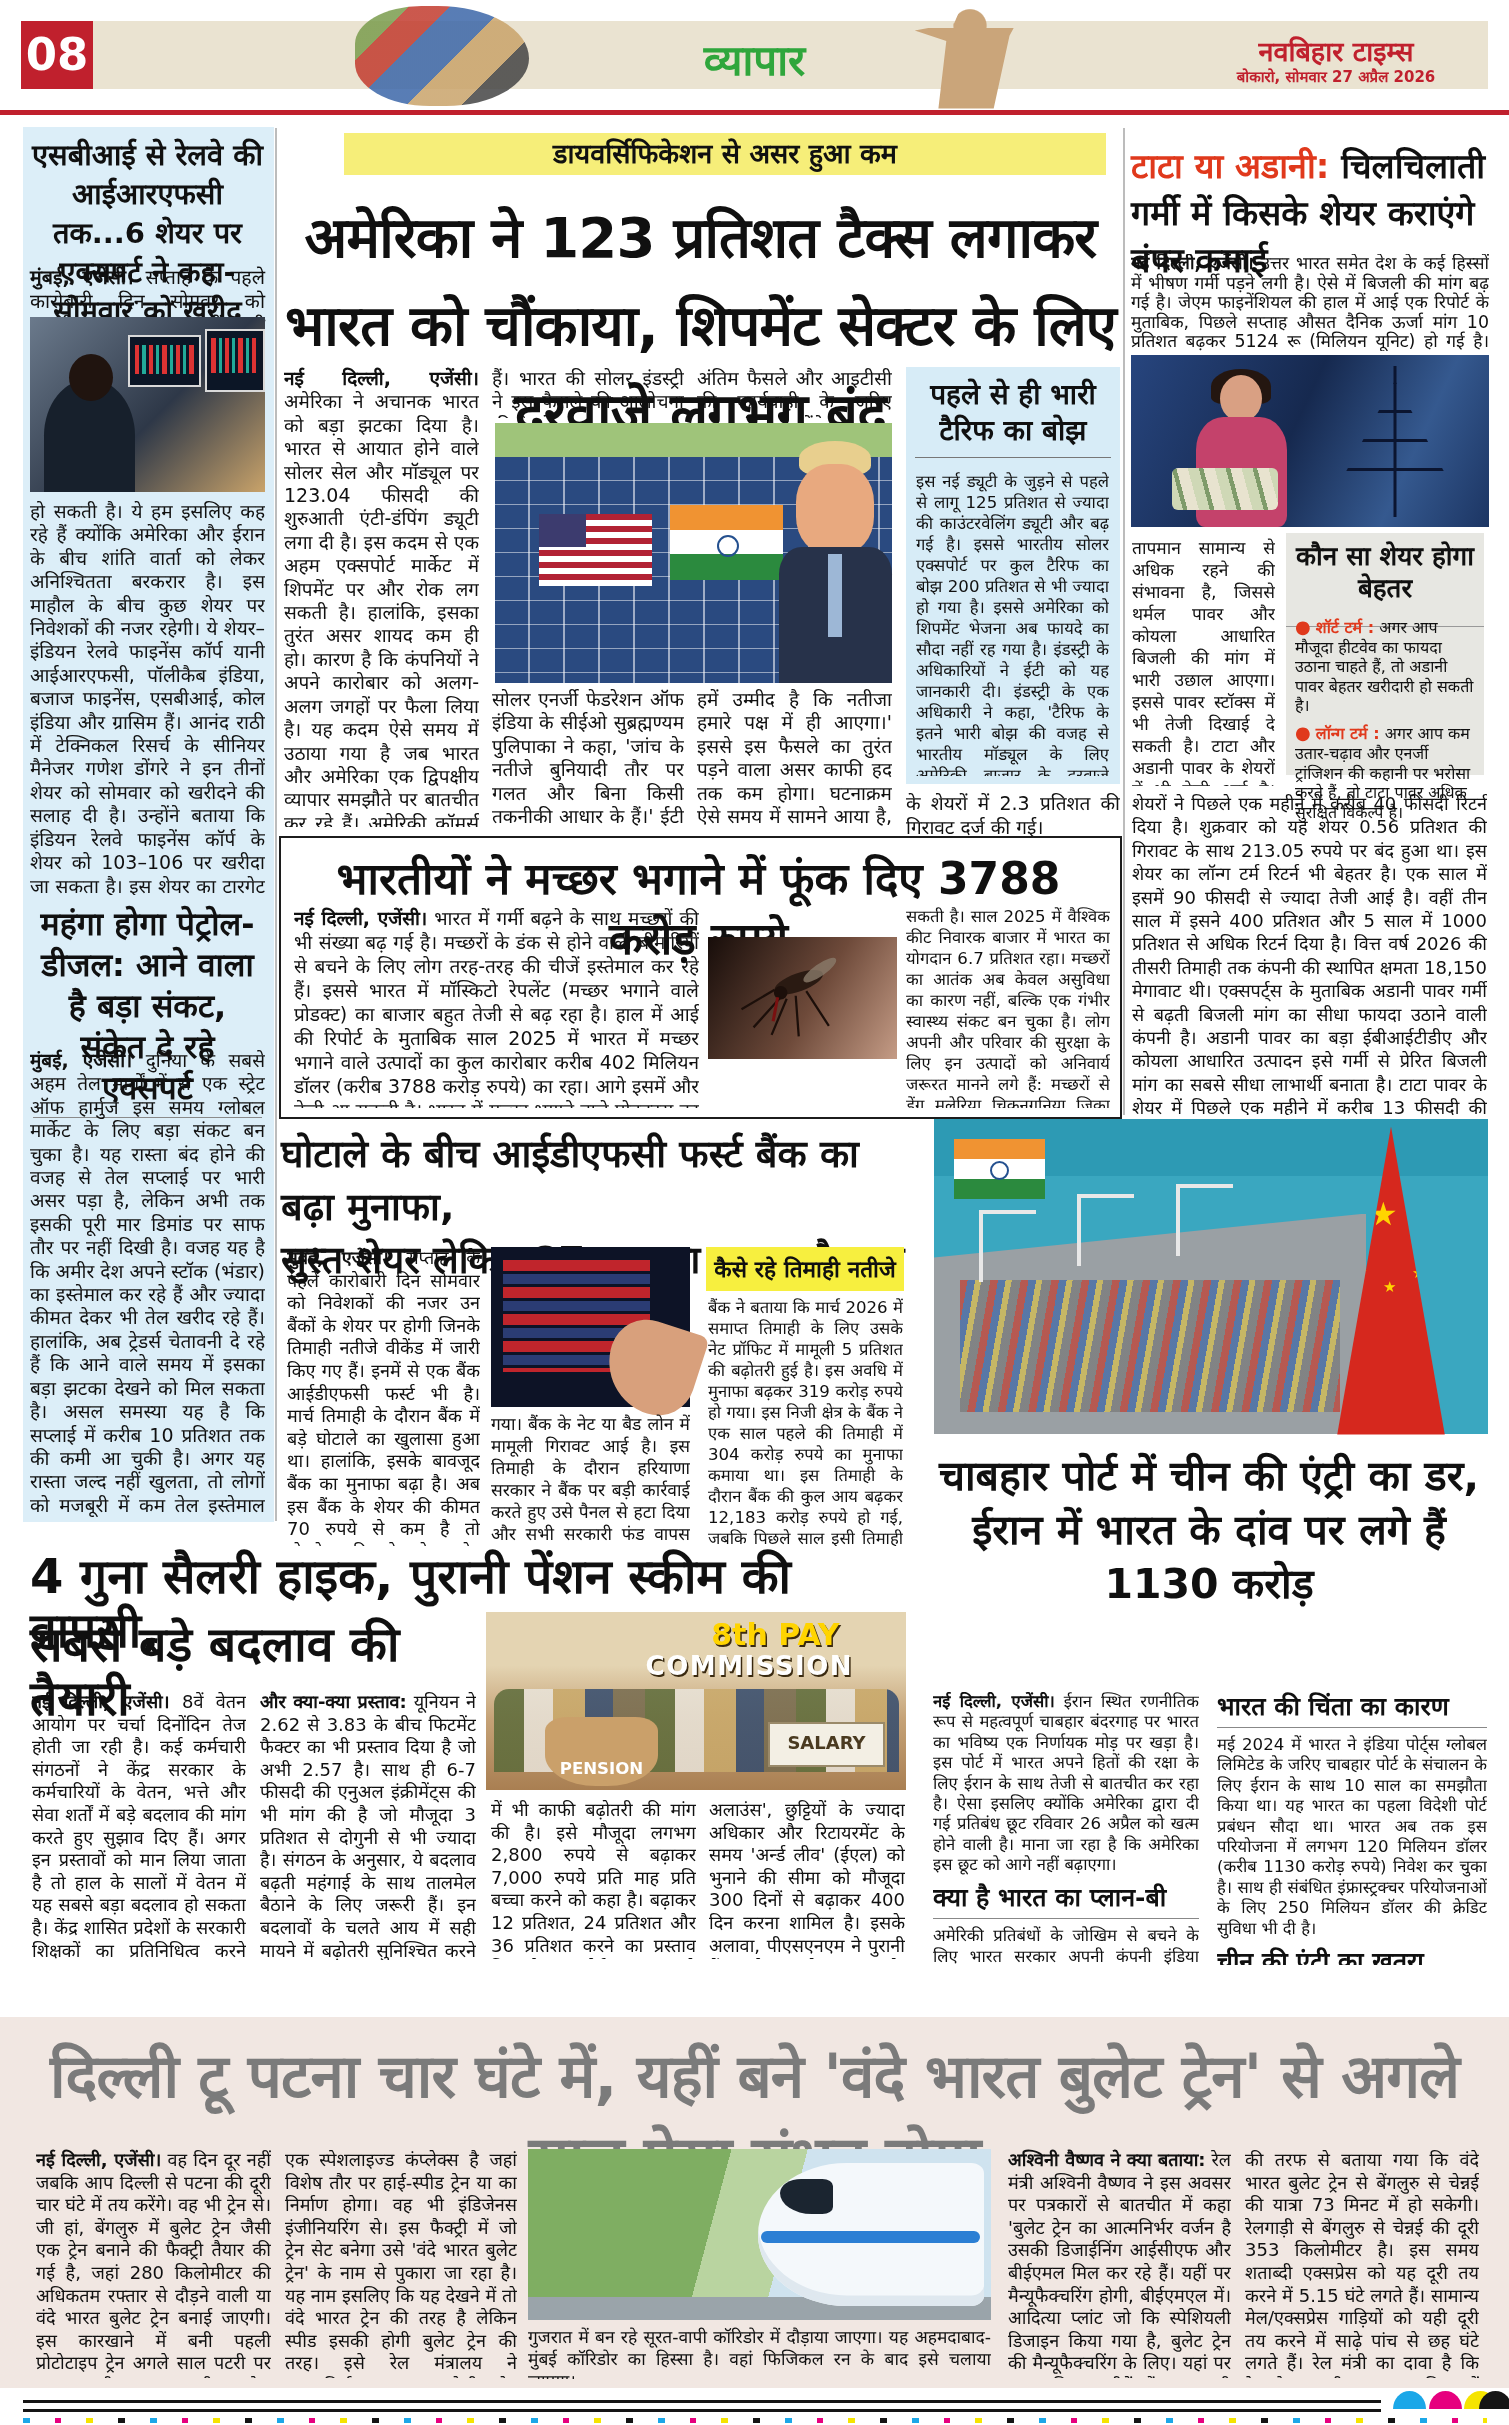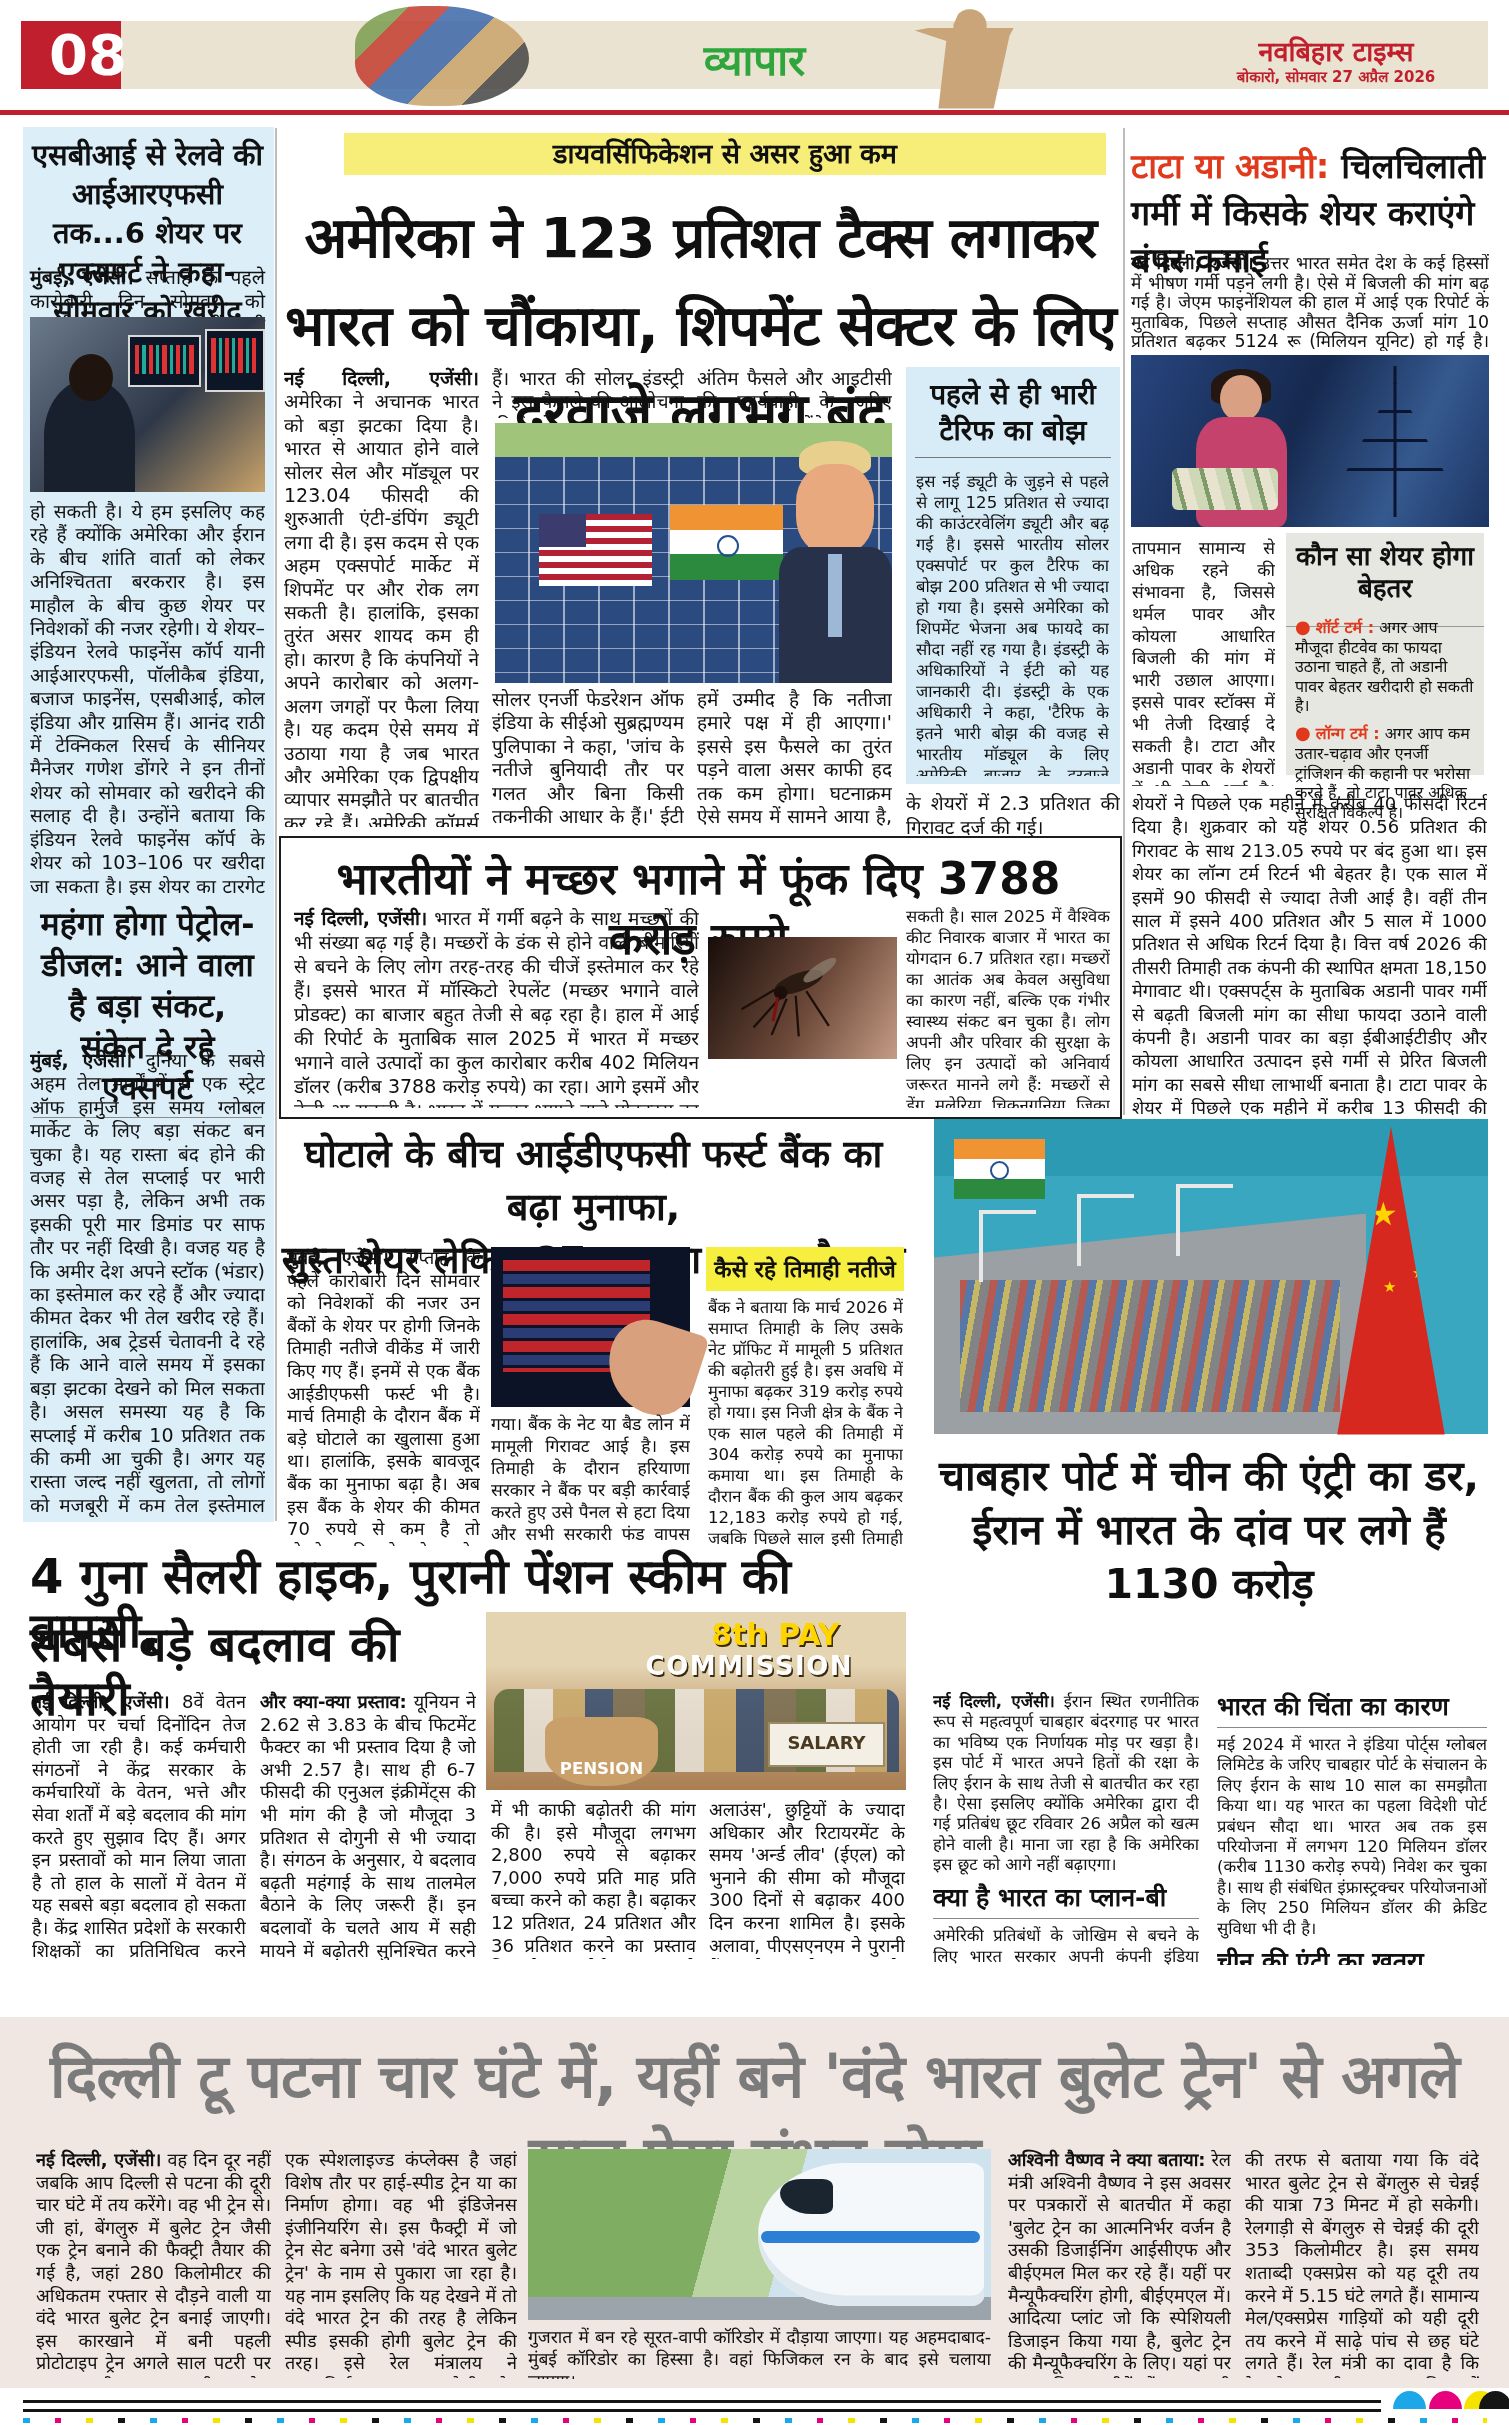--- a/index.html
+++ b/index.html
@@ -5,21 +5,21 @@
   html,body{margin:0;padding:0;background:#ffffff;}
   #page{position:relative;width:1509px;height:2426px;background:#ffffff;overflow:hidden;
         font-family:"DejaVu Sans","Liberation Sans",sans-serif;color:#101010;}
   .abs{position:absolute;}
   .just{text-align:justify;text-justify:inter-word;}
   .clip{overflow:hidden;}
   .dl{font-weight:bold;}
   
   .hdr-band{left:21px;top:21px;width:1467px;height:68px;background:#eae3d1;}
   .pgnum{left:21px;top:21px;width:72px;height:68px;background:#c0202d;color:#fff;
-         font-size:56px;font-weight:bold;line-height:68px;text-align:center;padding-left:28px;}
+         font-size:45px;font-weight:bold;line-height:68px;text-align:center;}
   .section-title{left:611px;top:30px;width:287px;text-align:center;color:#2fa63c;
          font-size:42px;font-weight:bold;}
   .masthead{left:1200px;top:32px;width:272px;text-align:center;color:#c0202d;font-size:27px;font-weight:bold;}
   .masthead-date{left:1200px;top:66px;width:272px;text-align:center;color:#c0202d;font-size:15px;font-weight:bold;}
   .hdr-rule{left:0;top:110px;width:1509px;height:5.3px;background:#c0202d;}
   .hdr-art1{left:355px;top:6px;width:174px;height:100px;border-radius:40% 55% 50% 45%;
       background:linear-gradient(135deg,#7a9c4d 0 20%,#c23b2e 20% 35%,#3b66a8 35% 55%,#c9a36a 55% 75%,#444 75% 100%);opacity:.85;}
   .hdr-art2{left:891px;top:4.5px;width:158px;height:104px;background:
       radial-gradient(circle at 50% 20%,#caa57a 0 14%,transparent 15%),
       linear-gradient(180deg,transparent 0 22%,#caa57a 22% 100%);
@@ -72,21 +72,21 @@
       border-bottom:1.5px solid #777;padding-bottom:7.5px;}
   .tariff-body{left:916px;top:471px;width:193px;height:305px;font-size:16.6px;line-height:21px;}
   .tariff-tail{left:906px;top:791px;width:214px;height:50px;font-size:19px;line-height:24px;}
   
   .mosq-box{left:279px;top:836px;width:839px;height:279px;border:2.3px solid #1c1c1c;background:#fff;}
   .mosq-hl{left:291px;top:847px;width:815px;font-size:44px;font-weight:bold;text-align:center;}
   .mosq-col1{left:294px;top:906px;width:405px;height:202px;font-size:19px;line-height:24px;}
   .mosq-photo{left:708px;top:937px;width:189px;height:122px;background:linear-gradient(120deg,#170d0a,#6e4a3a 55%,#c59c86);}
   .mosq-col2{left:906px;top:906px;width:204px;height:202px;font-size:16.6px;line-height:21px;}
   
-  .idfc-hl{left:281px;top:1128px;width:625px;font-size:38px;line-height:53px;font-weight:bold;text-align:center;}
+  .idfc-hl{left:281px;top:1128px;width:625px;font-size:38px;line-height:53px;font-weight:bold;text-align:left;}
   .idfc-col1{left:287px;top:1247px;width:193px;height:299px;font-size:18px;line-height:22.6px;}
   .idfc-photo{left:491px;top:1247px;width:199px;height:160px;background:#0d1326;}
   .idfc-cells{position:absolute;left:6%;top:8%;width:74%;height:70%;
      background:repeating-linear-gradient(180deg,#c0252c 0 10.6px,#0d1326 10.6px 13.6px,#2b3c74 13.6px 24px,#0d1326 24px 27px),
                 repeating-linear-gradient(90deg,rgba(255,255,255,.25) 0 1.5px,transparent 1.5px 19.6px);}
   .idfc-hand{position:absolute;right:-7.5px;bottom:-6px;width:91px;height:91px;background:#d8a07c;border-radius:40% 10% 40% 60%;transform:rotate(18deg);}
   .idfc-col2{left:491px;top:1413px;width:199px;height:133px;font-size:17.4px;line-height:22px;}
   .idfc-box-title{left:706px;top:1247px;width:198px;height:44px;background:#f7ef3f;
      font-size:22.6px;font-weight:bold;line-height:44px;text-align:center;}
   .idfc-box-body{left:708px;top:1297px;width:195px;height:249px;font-size:16.6px;line-height:21px;}

